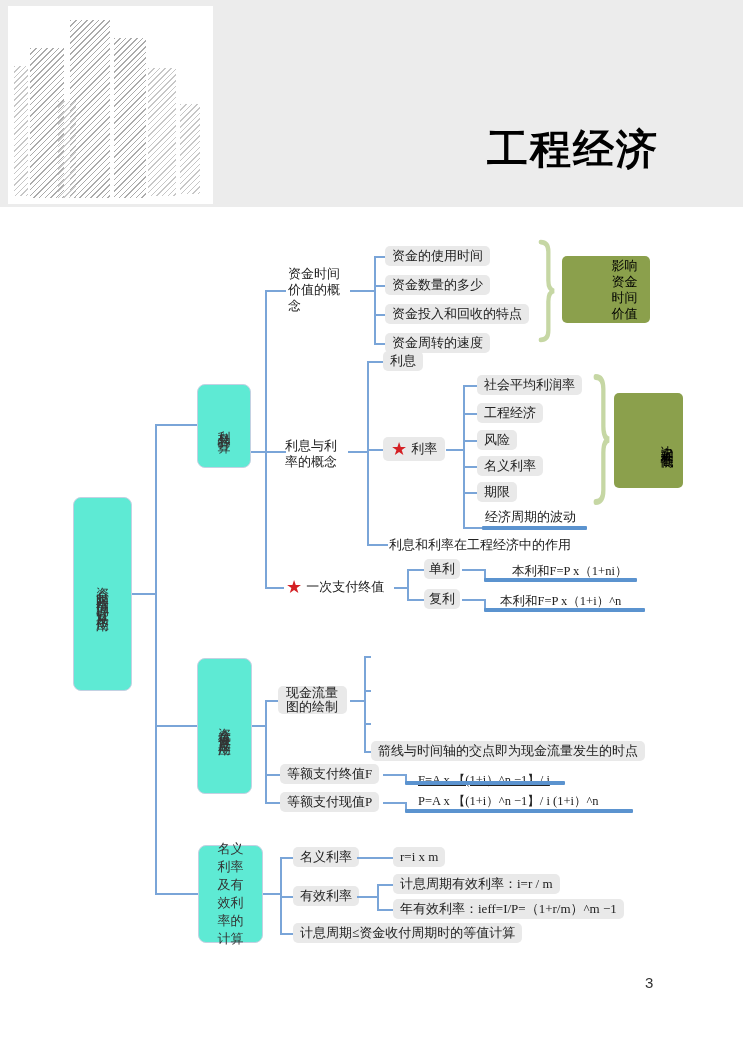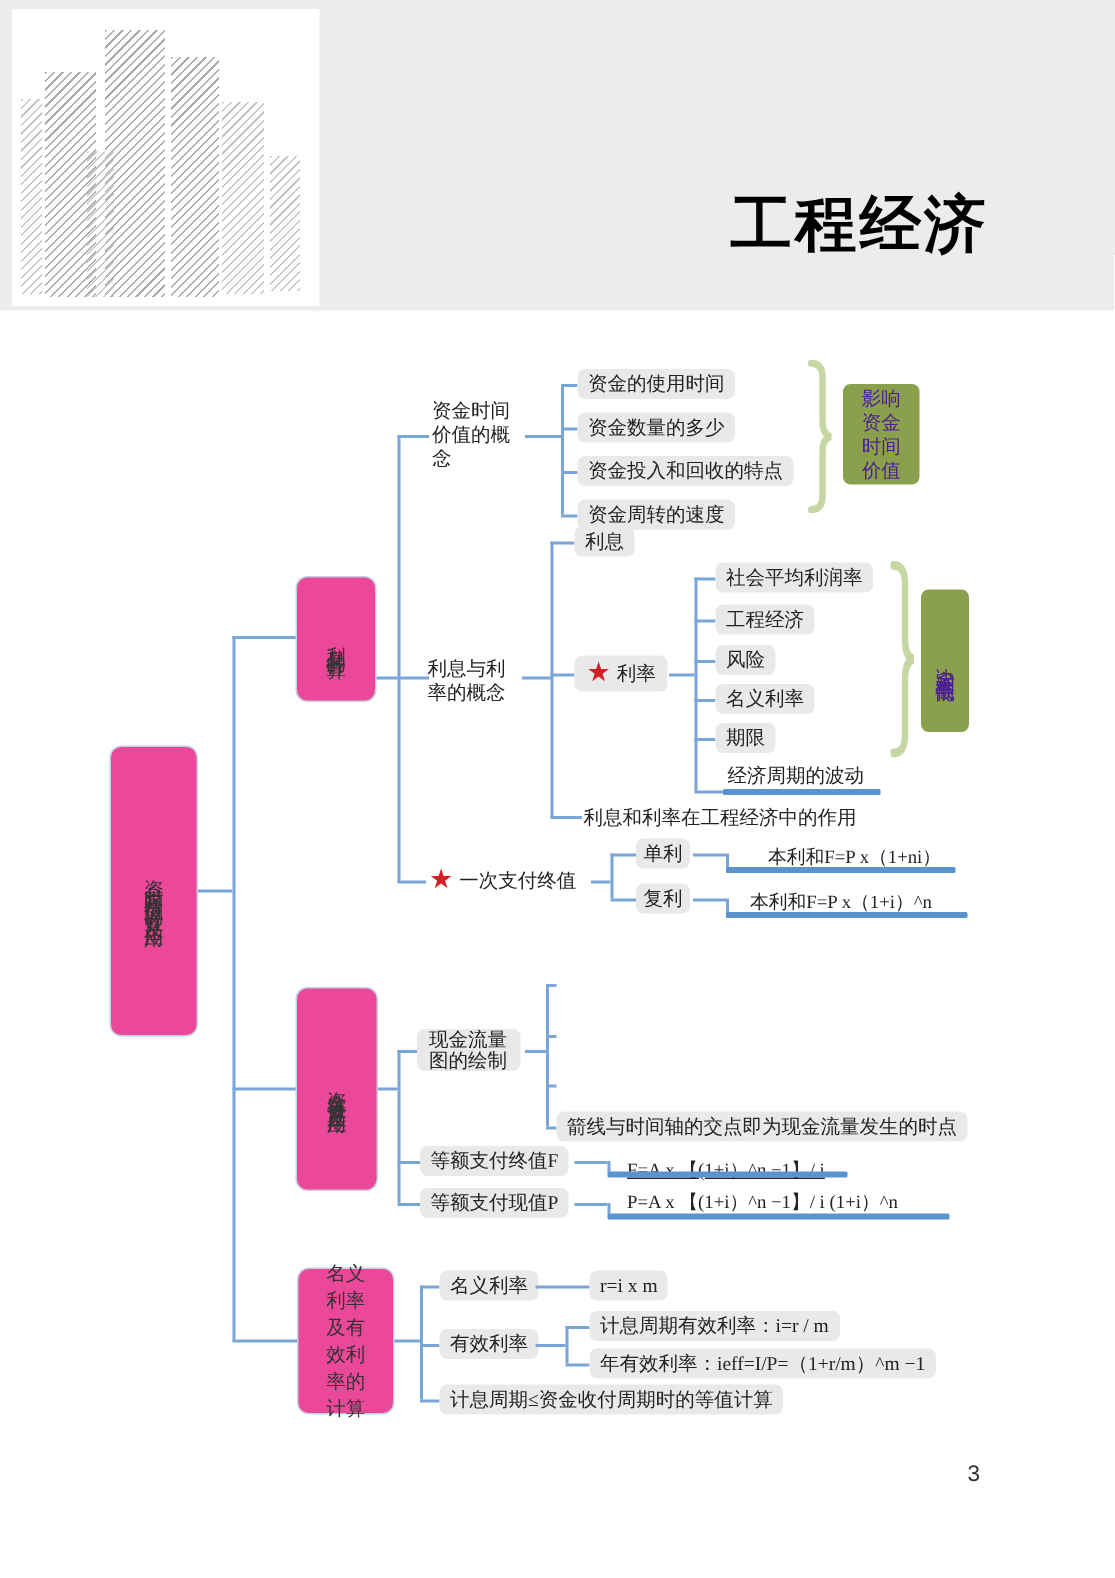--- a/index.html
+++ b/index.html
@@ -10,28 +10,28 @@
   .illustration{position:absolute;left:8px;top:6px;width:205px;height:198px;background:#ffffff;overflow:hidden;}
   .tower{position:absolute;background:
      repeating-linear-gradient(135deg,#ababab 0 1px,transparent 1px 4px);}
   .tower.light{background:repeating-linear-gradient(135deg,#c7c7c7 0 1px,transparent 1px 4px);}
   .page-title{position:absolute;left:487px;top:122px;font-family:"Liberation Sans","DejaVu Sans",sans-serif;
      font-weight:bold;font-size:41px;color:#000000;letter-spacing:2px;}
   
   .hl{position:absolute;height:1.5px;background:#7aa5d8;}
   .vl{position:absolute;width:1.5px;background:#7aa5d8;}
   .bar{position:absolute;height:4px;background:#5b93cf;border-radius:1px;}
-  .bnode{position:absolute;background:#ec4899;border:1px solid #c3d1e2;border-radius:8px;color:#333;
+  .bnode{position:absolute;background:#5eead4;border:1px solid #c3d1e2;border-radius:8px;color:#333;
      display:flex;align-items:center;justify-content:center;font-size:13px;box-sizing:border-box;}
   .vert{writing-mode:vertical-rl;text-orientation:upright;letter-spacing:3px;line-height:1;}
   .gbox{position:absolute;background:#e9e9e9;border-radius:5px;font-size:13px;line-height:16px;
      padding:2px 7px;color:#222;white-space:nowrap;box-sizing:border-box;}
   .ptxt{position:absolute;font-size:13px;line-height:16px;color:#222;}
-  .gnode{position:absolute;background:#8ba04c;border-radius:5px;color:#4c1d95;display:flex;
-     align-items:center;justify-content:center;font-size:13px;line-height:16px;text-align:center;}
+  .gnode{position:absolute;background:#8ba04c;border-radius:5px;color:#000000;display:flex;
+     align-items:center;justify-content:center;font-size:13px;line-height:16px;text-align:center;padding-left:37px;}
   .starline{display:flex;align-items:center;}
   .star{color:#d42024;font-size:18px;line-height:1;margin-right:4px;font-family:"DejaVu Sans",sans-serif;}
   .wrap{white-space:normal;}
   .pre{white-space:pre-line;}
   .fml{font-size:12.5px;}
   .pageno{position:absolute;left:645px;top:974px;font-size:15px;color:#333;
      font-family:"Liberation Sans","DejaVu Sans",sans-serif;}
   .brace{position:absolute;}
 </style>
 </head>

